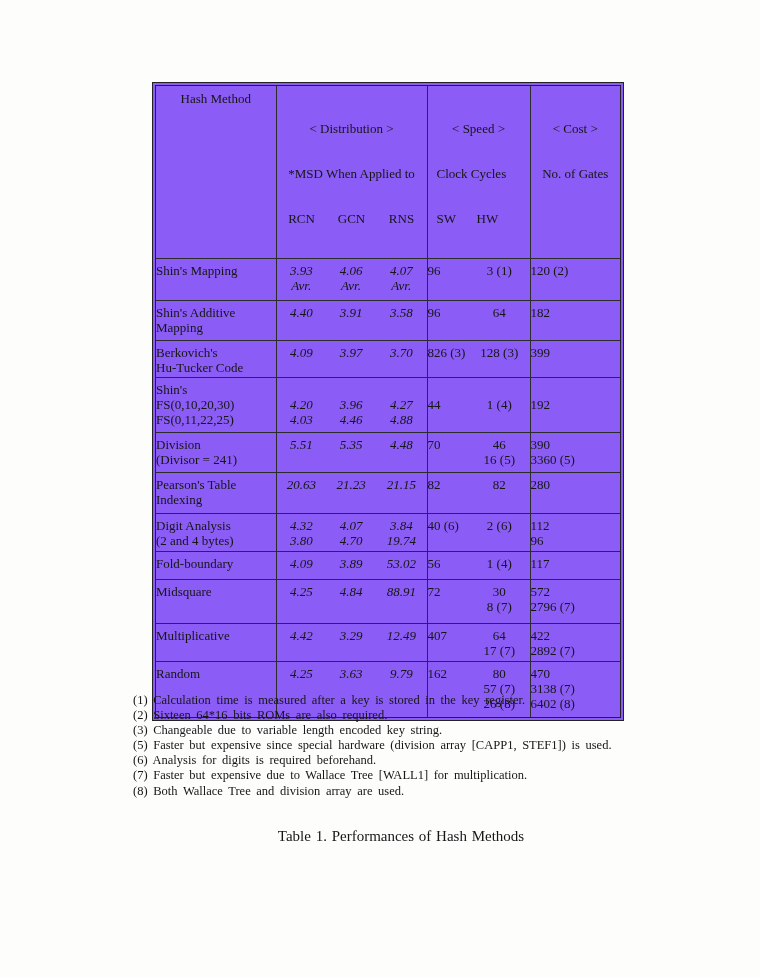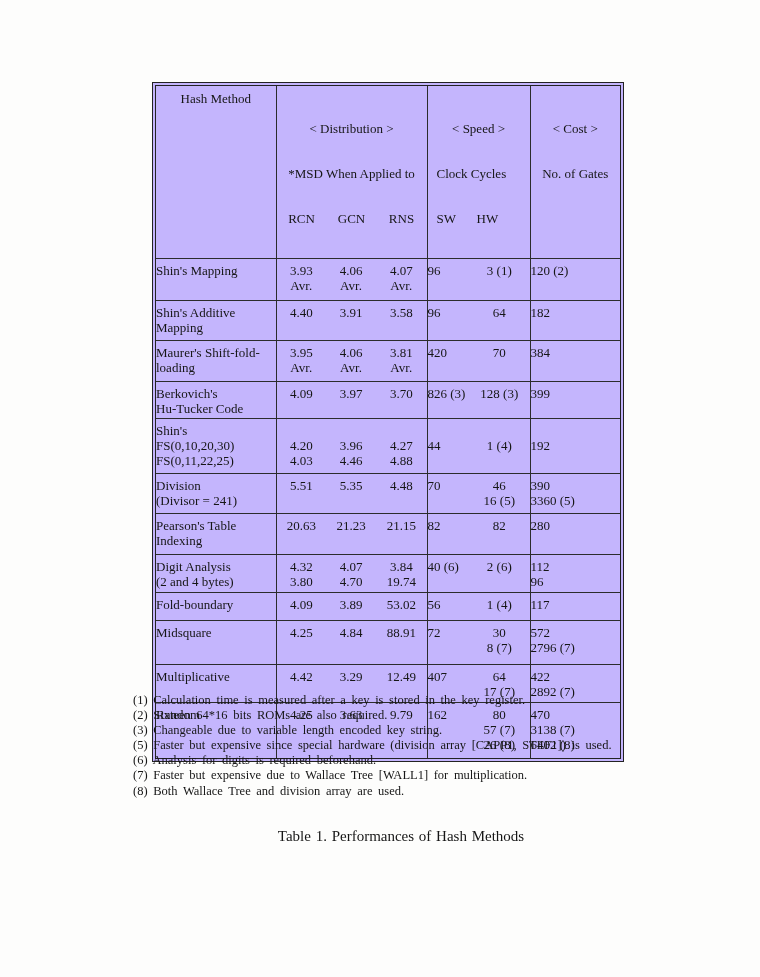--- a/index.html
+++ b/index.html
@@ -15,40 +15,40 @@
     color: #161616;
     overflow: hidden;
   }
   .table-wrap {
     position: absolute;
     left: 152px;
     top: 82px;
     width: 472px;
     box-sizing: border-box;
     border: 4px double #232323;
-    background: #c4b5fd;
+    background: #8b5cf6;
   }
   table.perf {
     border-collapse: collapse;
     table-layout: fixed;
     width: 464px;
     font-size: 13px;
     line-height: 15px;
   }
   table.perf td {
     vertical-align: top;
     padding: 4px 0 2px 0;
     white-space: pre;
     overflow: visible;
   }
   table.perf tr td { border-bottom: 1px solid #2c2c2c; }
   table.perf tr:last-child td { border-bottom: none; }
   td.sep { border-right: 1px solid #2c2c2c; }
   td.method { text-align: left; padding-left: 7px; }
-  td.num { text-align: center; }
+  td.num { text-align: center; font-style: italic; }
   td.sw { text-align: left; padding-left: 9px; }
   td.hw { text-align: center; }
   td.cost { text-align: left; padding-right: 18px; }
   
   tr.hdr td { padding-top: 5px; }
   td.hdr-method { text-align: center; vertical-align: middle; padding-top: 0; }
   .hdr-title { text-align: center; }
   .hdr-sub-center { text-align: center; }
   .hdr-sub-left { text-align: left; padding-left: 9px; }
   .subcols { display: flex; }
@@ -132,33 +132,20 @@
     <tr style="height:40px">
       <td class="method sep">Shin's Additive
 Mapping</td>
       <td class="num">4.40</td>
       <td class="num">3.91</td>
       <td class="num sep">3.58</td>
       <td class="sw">96</td>
       <td class="hw sep">64</td>
       <td class="cost">182</td>
     </tr>
-    <tr style="height:41px">
-      <td class="method sep">Maurer's Shift-fold-
-loading</td>
-      <td class="num">3.95
-Avr.</td>
-      <td class="num">4.06
-Avr.</td>
-      <td class="num sep">3.81
-Avr.</td>
-      <td class="sw">420</td>
-      <td class="hw sep">70</td>
-      <td class="cost">384</td>
-    </tr>
     <tr style="height:34px">
       <td class="method sep">Berkovich's
 Hu-Tucker Code</td>
       <td class="num">4.09</td>
       <td class="num">3.97</td>
       <td class="num sep">3.70</td>
       <td class="sw">826 (3)</td>
       <td class="hw sep">128 (3)</td>
       <td class="cost">399</td>
     </tr>

